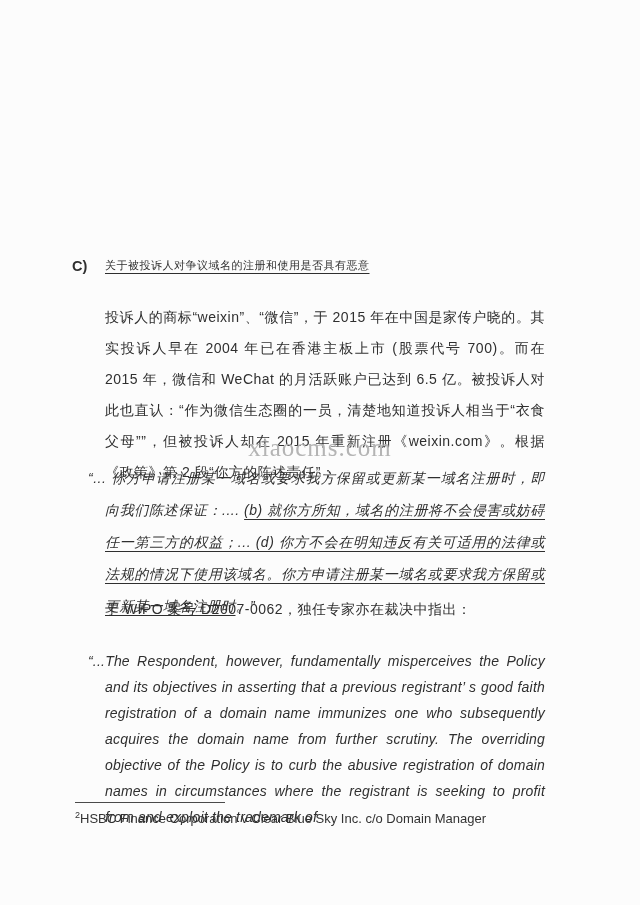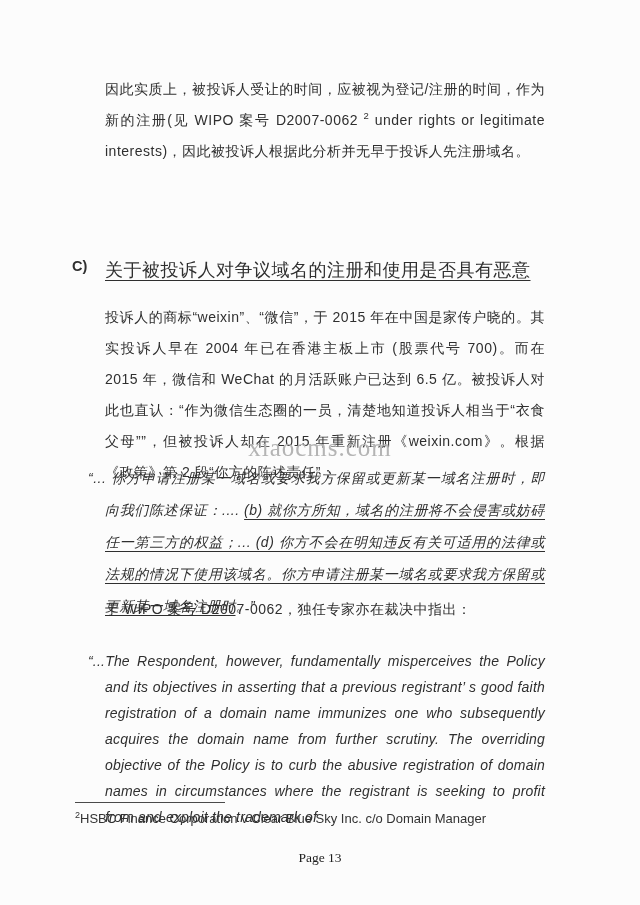--- a/index.html
+++ b/index.html
@@ -14,21 +14,21 @@
   .para {
     position: absolute; left: 105px; width: 440px;
     margin: 0; font-size: 14px; line-height: 31px;
     text-align: justify; letter-spacing: 0.5px;
   }
   sup.ref { font-size: 9.5px; vertical-align: super; line-height: 0; }
 
   .section { position: absolute; left: 0; right: 0; height: 24px; }
   .sec-label { position: absolute; left: 72px; font-size: 14.5px; font-weight: bold; }
   .sec-title {
-    position: absolute; left: 105px; font-size: 18px;
+    position: absolute; left: 105px; font-size: 11px;
     text-decoration: underline; text-underline-offset: 4px; letter-spacing: 0.5px;
   }
 
   .watermark {
     position: absolute; top: 434px; left: 0; width: 100%;
     text-align: center;
     font-family: "Liberation Serif", "DejaVu Serif", serif;
     font-size: 25px; color: #b4b4b4; letter-spacing: 1px;
   }
 
@@ -57,21 +57,20 @@
     text-align: center;
     font-family: "Liberation Serif", "DejaVu Serif", serif;
     font-size: 13.5px; color: #1d1d1d;
   }
 </style>
 </head>
 <body>
 
 <div class="page">
 
-  <p class="para" style="top:74px"><span>因此实质上，被投诉人受让的时间，应被视为登记/注册的时间，作为新的注册(见 WIPO 案号 D2007-0062 </span><sup class="ref">2</sup><span> under rights or legitimate interests)，因此被投诉人根据此分析并无早于投诉人先注册域名。</span></p>
 
 
   <div class="section" style="top:258px">
     <span class="sec-label">C)</span>
     <span class="sec-title">关于被投诉人对争议域名的注册和使用是否具有恶意</span>
   </div>
 
   <p class="para" style="top:302px">投诉人的商标“weixin”、“微信”，于 2015 年在中国是家传户晓的。其实投诉人早在 2004 年已在香港主板上市 (股票代号 700)。而在 2015 年，微信和 WeChat 的月活跃账户已达到 6.5 亿。被投诉人对此也直认：“作为微信生态圈的一员，清楚地知道投诉人相当于“衣食父母””，但被投诉人却在 2015 年重新注册《weixin.com》。根据《政策》第 2 段“你方的陈述责任”：</p>
 
   <div class="watermark">xiaocms.com</div>
@@ -81,15 +80,14 @@
   <p class="para" style="top:594px">于 WIPO 案号 D2007-0062，独任专家亦在裁决中指出：</p>
 
   <p class="quote quote-en" style="top:648px">“...The Respondent, however, fundamentally misperceives the Policy and its objectives in asserting that a previous registrant’ s good faith registration of a domain name immunizes one who subsequently acquires the domain name from further scrutiny. The overriding objective of the Policy is to curb the abusive registration of domain names in circumstances where the registrant is seeking to profit from and exploit the trademark of</p>
 
   <div class="fn-rule"></div>
 
   <div class="footnote">
     <sup>2</sup><span class="fn-text">HSBC Finance Corporation v Clear Blue Sky Inc. c/o Domain Manager</span>
   </div>
 
-  <div class="page-footer">Page 13</div>
 
 </div>
 
 </body></html>

